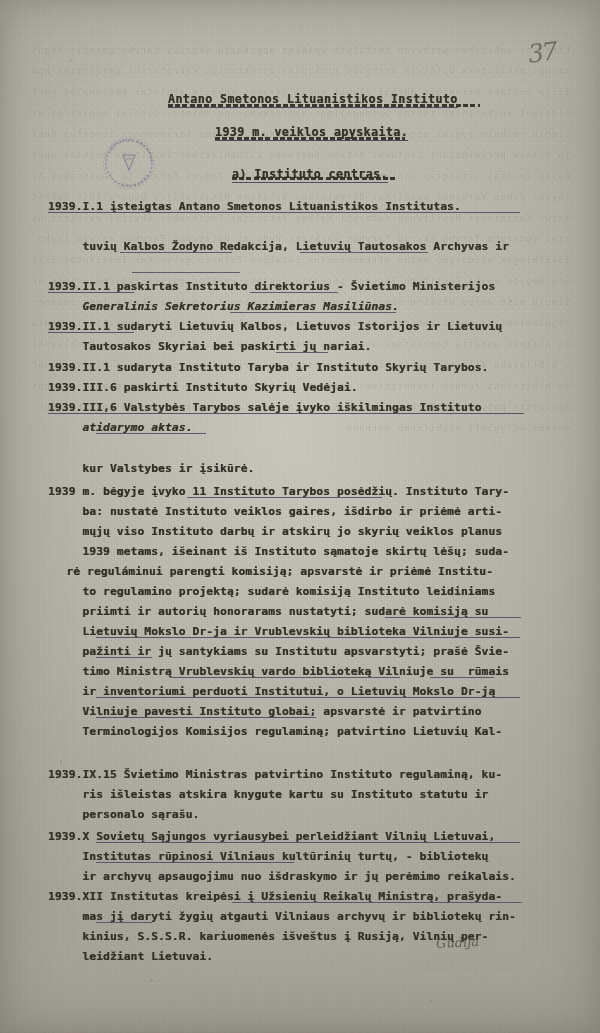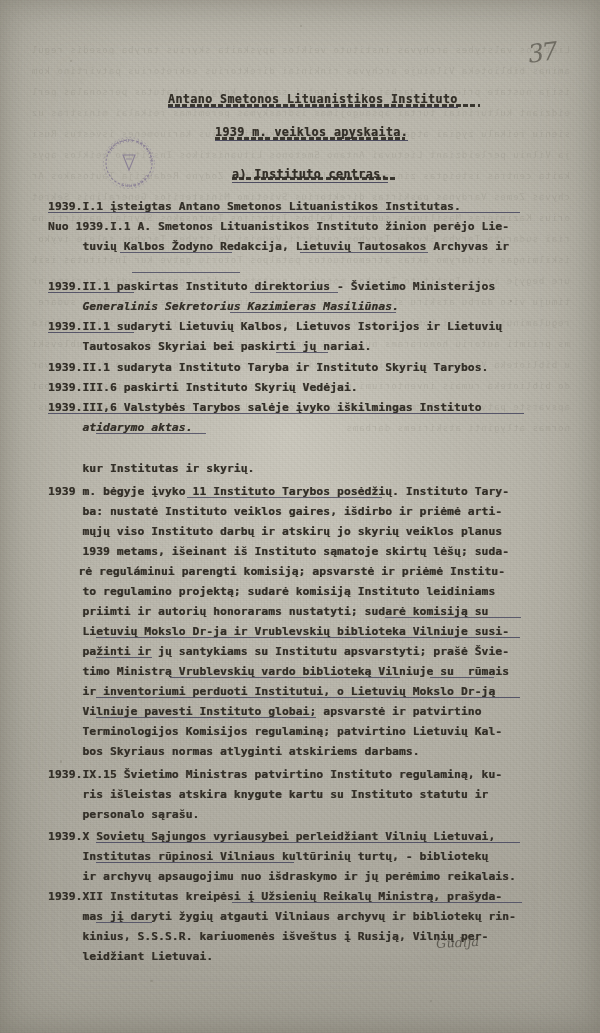--- a/index.html
+++ b/index.html
@@ -189,45 +189,43 @@
     <div class="tline heading ul-solid" style="left:168px; top:93px;">Antano Smetonos Lituanistikos Instituto</div>
     <div class="ul-dashed" style="left:168px; top:104px; width:312px;"></div>
 
     <div class="tline heading ul-solid" style="left:215px; top:126px;">1939 m. veiklos apyskaita.</div>
     <div class="ul-dashed" style="left:215px; top:137px; width:190px;"></div>
 
     <div class="tline heading ul-solid" style="left:232px; top:168px;">a) Instituto centras.</div>
     <div class="ul-dashed" style="left:232px; top:177px; width:166px;"></div>
 
     <div class="tline" style="left:48px; top:200px;">1939.I.1 įsteigtas Antano Smetonos Lituanistikos Institutas.</div>
-    <div class="tline" style="left:48px; top:220px;">Nuo 1939.I.1 A. Smetonos Lituanistikos Instituto žinion perėjo Lie-</div>
     <div class="tline" style="left:48px; top:240px;">     tuvių Kalbos Žodyno Redakcija, Lietuvių Tautosakos Archyvas ir</div>
     <div class="tline" style="left:48px; top:280px;">1939.II.1 paskirtas Instituto direktorius - Švietimo Ministerijos</div>
     <div class="tline" style="left:48px; top:300px;font-style:italic;">     Generalinis Sekretorius Kazimieras Masiliūnas.</div>
     <div class="tline" style="left:48px; top:320px;">1939.II.1 sudaryti Lietuvių Kalbos, Lietuvos Istorijos ir Lietuvių</div>
     <div class="tline" style="left:48px; top:340px;">     Tautosakos Skyriai bei paskirti jų nariai.</div>
     <div class="tline" style="left:48px; top:361px;">1939.II.1 sudaryta Instituto Taryba ir Instituto Skyrių Tarybos.</div>
     <div class="tline" style="left:48px; top:381px;">1939.III.6 paskirti Instituto Skyrių Vedėjai.</div>
     <div class="tline" style="left:48px; top:401px;">1939.III,6 Valstybės Tarybos salėje įvyko iškilmingas Instituto</div>
     <div class="tline" style="left:48px; top:421px;font-style:italic;">     atidarymo aktas.</div>
-    <div class="tline" style="left:48px; top:462px;">     kur Institutas ir skyrių.</div>
+    <div class="tline" style="left:48px; top:462px;">     kur Valstybes ir įsikūrė.</div>
     <div class="tline" style="left:48px; top:485px;">1939 m. bėgyje įvyko 11 Instituto Tarybos posėdžių. Instituto Tary-</div>
     <div class="tline" style="left:48px; top:505px;">     ba: nustatė Instituto veiklos gaires, išdirbo ir priėmė arti-</div>
     <div class="tline" style="left:48px; top:525px;">     mųjų viso Instituto darbų ir atskirų jo skyrių veiklos planus</div>
     <div class="tline" style="left:48px; top:545px;">     1939 metams, išeinant iš Instituto sąmatoje skirtų lėšų; suda-</div>
-    <div class="tline" style="left:44px; top:565px;">     rė reguláminui parengti komisiją; apsvarstė ir priėmė Institu-</div>
+    <div class="tline" style="left:32px; top:565px;">     rė reguláminui parengti komisiją; apsvarstė ir priėmė Institu-</div>
     <div class="tline" style="left:48px; top:585px;">     to regulamino projektą; sudarė komisiją Instituto leidiniams</div>
     <div class="tline" style="left:48px; top:605px;">     priimti ir autorių honorarams nustatyti; sudarė komisiją su</div>
     <div class="tline" style="left:48px; top:625px;">     Lietuvių Mokslo Dr-ja ir Vrublevskių biblioteka Vilniuje susi-</div>
     <div class="tline" style="left:48px; top:645px;">     pažinti ir jų santykiams su Institutu apsvarstyti; prašė Švie-</div>
     <div class="tline" style="left:48px; top:665px;">     timo Ministrą Vrublevskių vardo biblioteką Vilniuje su  rūmais</div>
     <div class="tline" style="left:48px; top:685px;">     ir inventoriumi perduoti Institutui, o Lietuvių Mokslo Dr-ją</div>
     <div class="tline" style="left:48px; top:705px;">     Vilniuje pavesti Instituto globai; apsvarstė ir patvirtino</div>
     <div class="tline" style="left:48px; top:725px;">     Terminologijos Komisijos regulaminą; patvirtino Lietuvių Kal-</div>
-    <div class="tline" style="left:48px; top:745px;">     bos Skyriaus normas atlyginti atskiriems darbams.</div>
     <div class="tline" style="left:48px; top:768px;">1939.IX.15 Švietimo Ministras patvirtino Instituto regulaminą, ku-</div>
     <div class="tline" style="left:48px; top:788px;">     ris išleistas atskira knygute kartu su Instituto statutu ir</div>
     <div class="tline" style="left:48px; top:808px;">     personalo sąrašu.</div>
     <div class="tline" style="left:48px; top:830px;">1939.X Sovietų Sąjungos vyriausybei perleidžiant Vilnių Lietuvai,</div>
     <div class="tline" style="left:48px; top:870px;">     ir archyvų apsaugojimu nuo išdraskymo ir jų perėmimo reikalais.</div>
     <div class="tline" style="left:48px; top:850px;">     Institutas rūpinosi Vilniaus kultūrinių turtų, - bibliotekų</div>
     <div class="tline" style="left:48px; top:890px;">1939.XII Institutas kreipėsi į Užsienių Reikalų Ministrą, prašyda-</div>
     <div class="tline" style="left:48px; top:910px;">     mas jį daryti žygių atgauti Vilniaus archyvų ir bibliotekų rin-</div>
     <div class="tline" style="left:48px; top:930px;">     kinius, S.S.S.R. kariuomenės išveštus į Rusiją, Vilnių per-</div>
     <div class="tline" style="left:48px; top:950px;">     leidžiant Lietuvai.</div>

